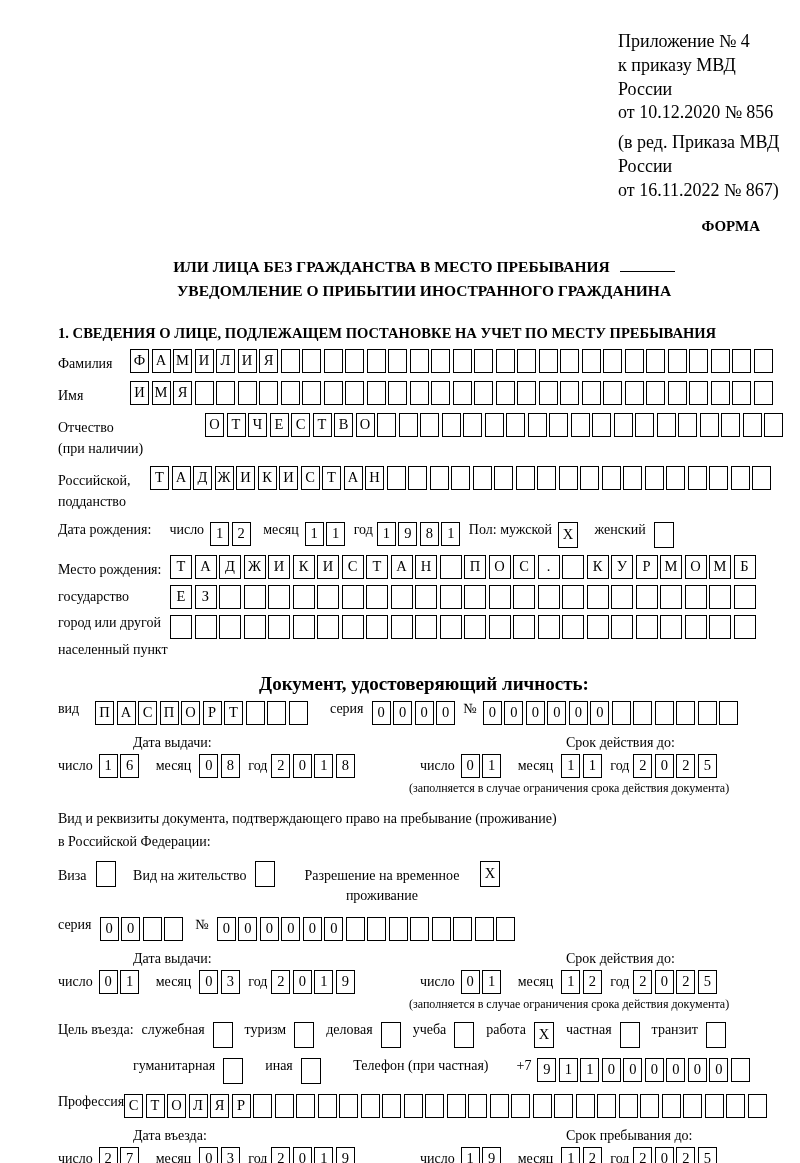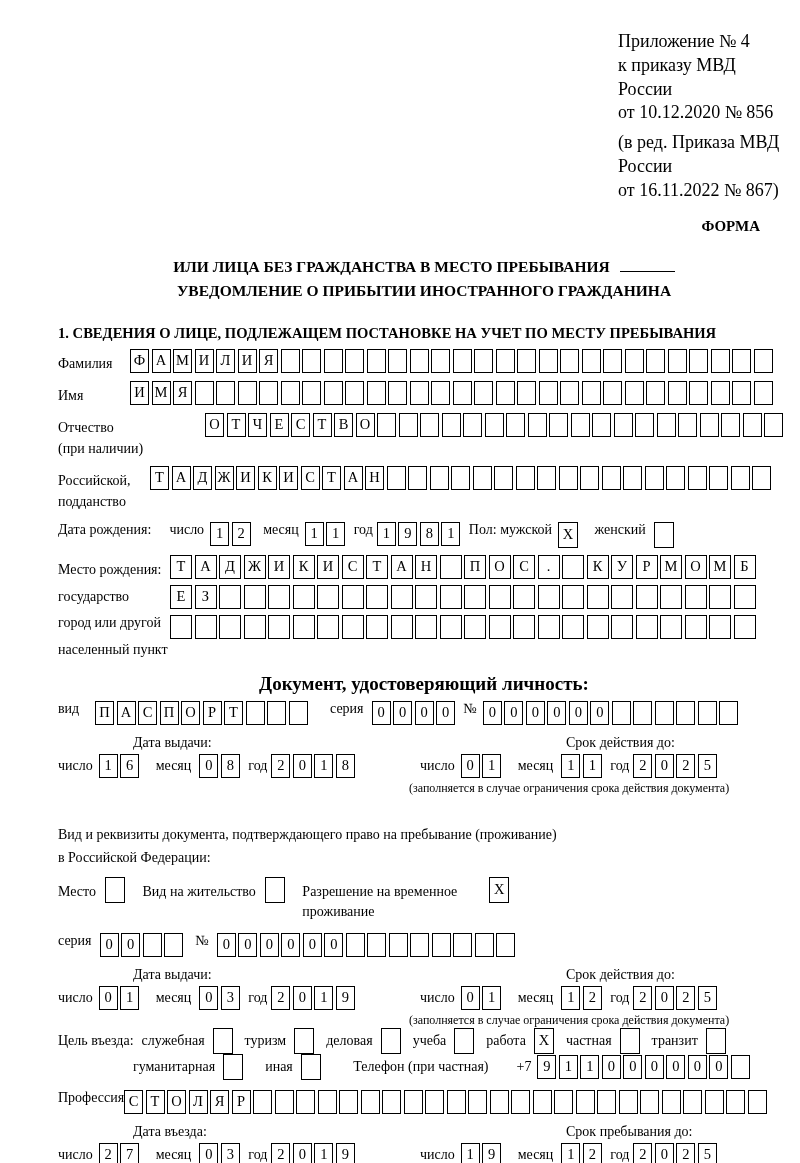--- a/index.html
+++ b/index.html
@@ -47,28 +47,28 @@
   .dates .heads{display:flex}
   .dc1{width:345px;flex:none}
   .dc2{flex:1}
   .dh1{padding-left:75px}
   .dh2{padding-left:88px}
   .dlines{display:flex;margin-top:3px;align-items:center}
   .dgroup{display:flex;align-items:center}
   .dc2line{padding-left:17px}
   .dnote{font-size:12px;margin-top:3px;white-space:nowrap;padding-left:6px}
   
-  .intro{margin-top:28px;line-height:1.6}
+  .intro{margin-top:12px;line-height:1.6}
   .optrow{display:flex;align-items:flex-start;margin-top:8px}
   .opt{display:flex;align-items:flex-start;margin-right:15px}
   .optlabel{padding-top:5px;margin-right:9px;line-height:1.45}
-  .optw175{width:178px;text-align:left}
+  .optw175{width:178px;text-align:center}
   .optw165{width:168px;text-align:center}
   
-  .prow{display:flex;align-items:center;margin-top:0}
+  .prow{display:flex;align-items:flex-start;margin-top:10px}
   .plabel{margin-right:8px;white-space:nowrap}
   .pbox{margin-right:12px}
   .indent75{padding-left:75px}
   
   .rep{display:flex;margin-top:8px}
   .replbl{width:90px;flex:none;line-height:27px;font-size:13.5px;padding-top:2px}
 </style>
 </head>
 <body>
 
@@ -188,21 +188,21 @@
     </div>
   </div>
 
   <div class="intro">
     <div>Вид и реквизиты документа, подтверждающего право на пребывание (проживание)</div>
     <div>в Российской Федерации:</div>
   </div>
 
   <div class="optrow">
     <div class="opt">
-      <span class="optlabel">Место</span>
+      <span class="optlabel">Виза</span>
       <span class="cell checkbox"></span>
     </div>
     <div class="opt">
       <span class="optlabel">Вид на жительство</span>
       <span class="cell checkbox"></span>
     </div>
     <div class="opt">
       <span class="optlabel optw175">Разрешение на временное проживание</span>
       <span class="cell checkbox">X</span>
     </div>

